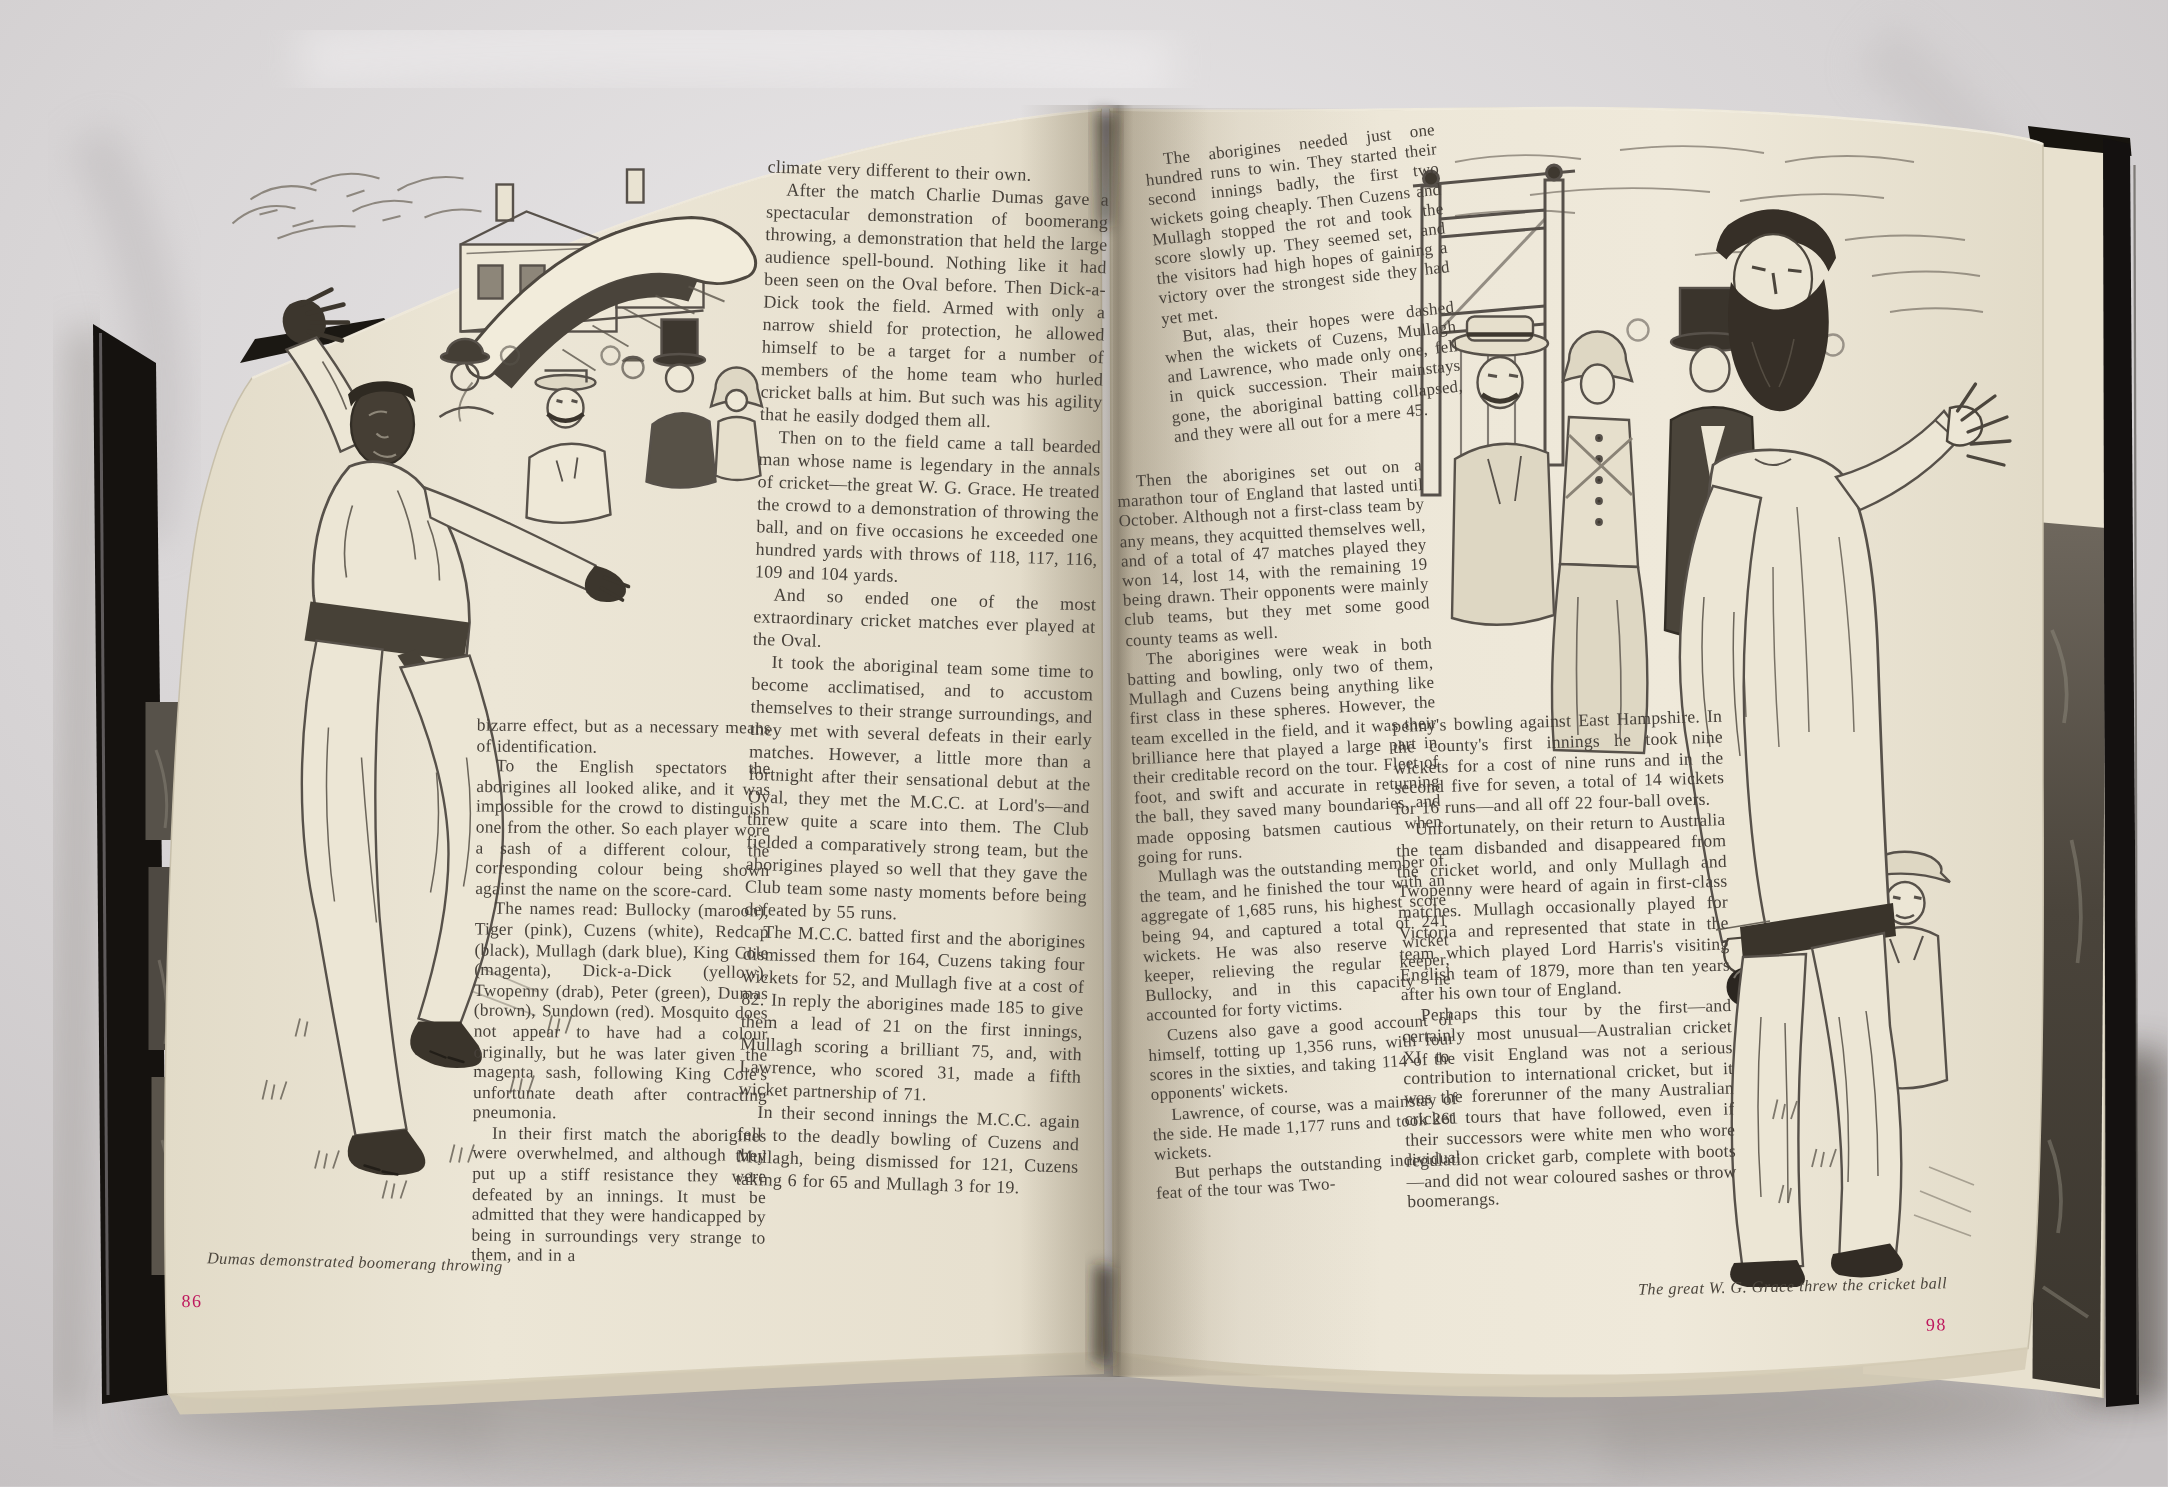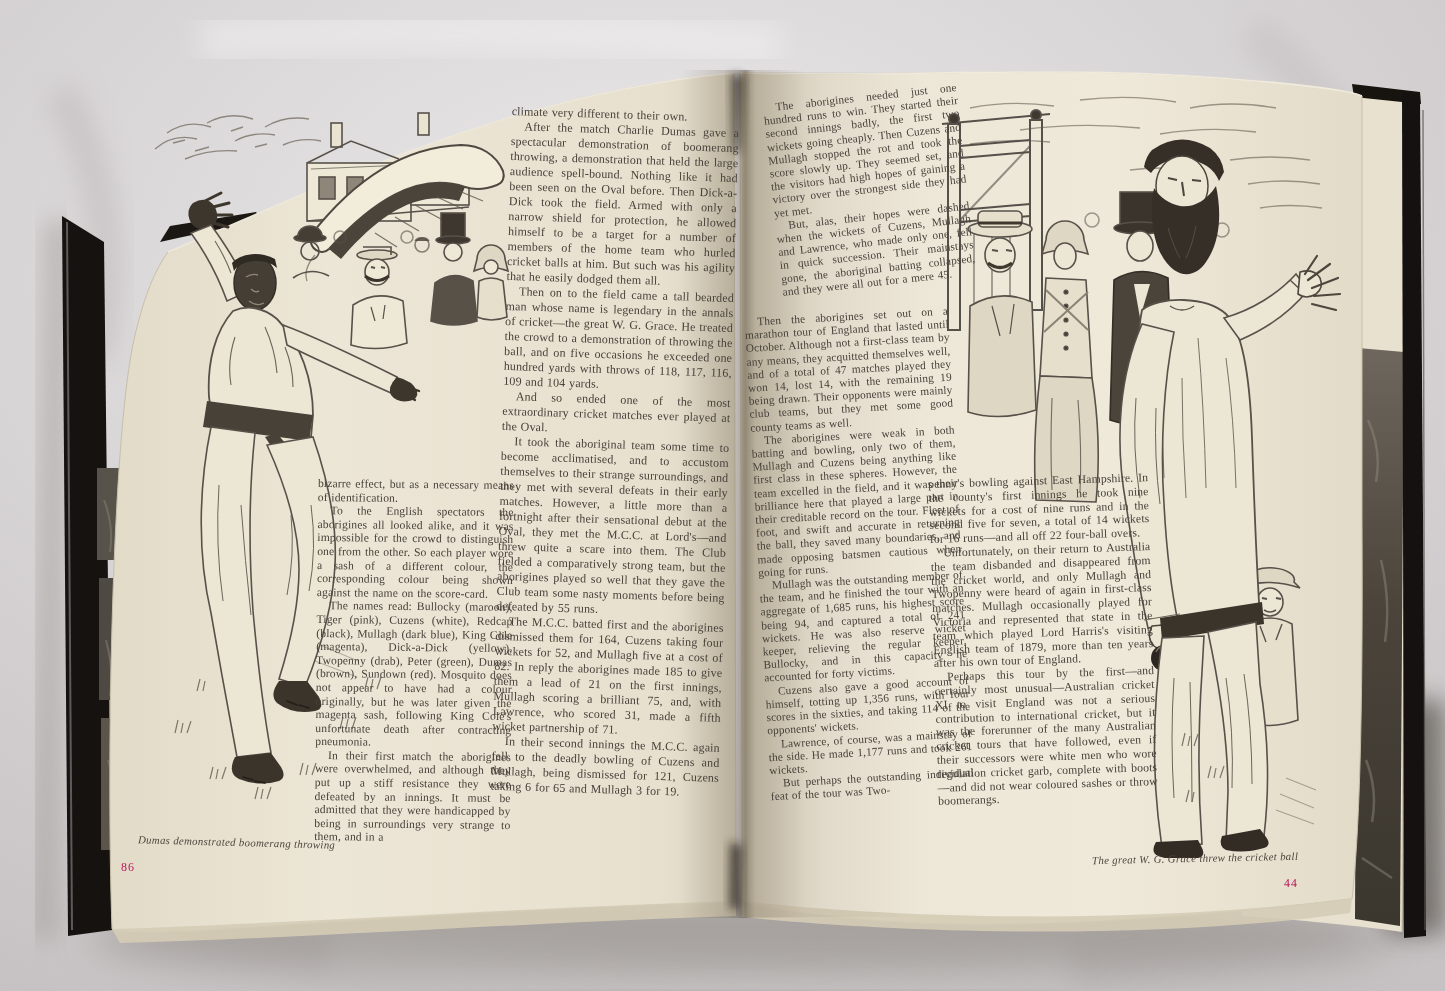--- a/index.html
+++ b/index.html
@@ -378,15 +378,15 @@
     <p>But perhaps the outstanding individual feat of the tour was Two-</p>
   </div>
 
   <div class="col col-r2">
     <p class="cont">penny's bowling against East Hampshire. In the county's first innings he took nine wickets for a cost of nine runs and in the second five for seven, a total of 14 wickets for 16 runs—and all off 22 four-ball overs.</p>
     <p>Unfortunately, on their return to Australia the team disbanded and disappeared from the cricket world, and only Mullagh and Twopenny were heard of again in first-class matches. Mullagh occasionally played for Victoria and represented that state in the team which played Lord Harris's visiting English team of 1879, more than ten years after his own tour of England.</p>
     <p>Perhaps this tour by the first—and certainly most unusual—Australian cricket XI to visit England was not a serious contribution to international cricket, but it was the forerunner of the many Australian cricket tours that have followed, even if their successors were white men who wore regulation cricket garb, complete with boots—and did not wear coloured sashes or throw boomerangs.</p>
   </div>
 
   <div class="caption caption-r">The great W. G. Grace threw the cricket ball</div>
-  <div class="pagenum pagenum-r">44</div>
+  <div class="pagenum pagenum-r">98</div>
 
 </div>
 
 </body></html>

